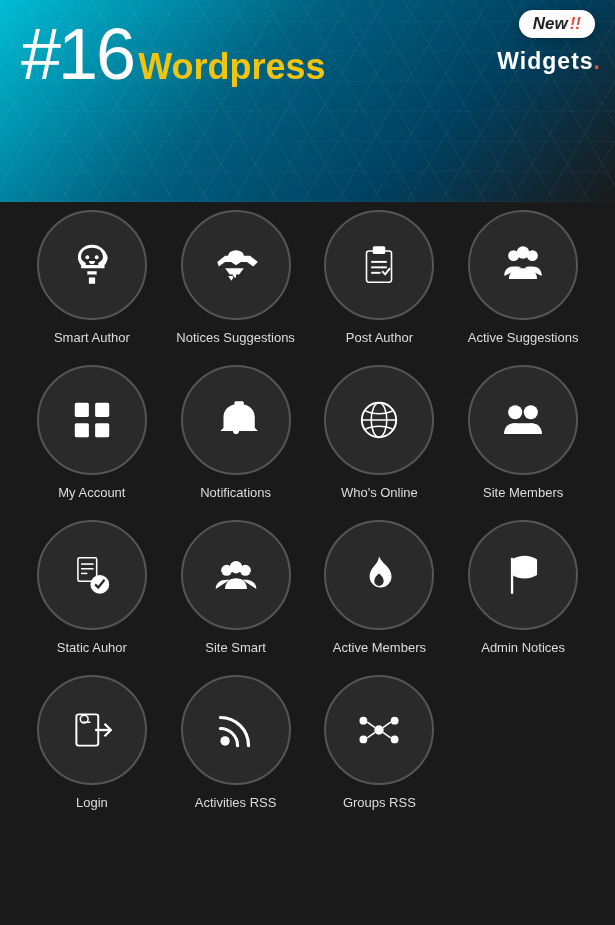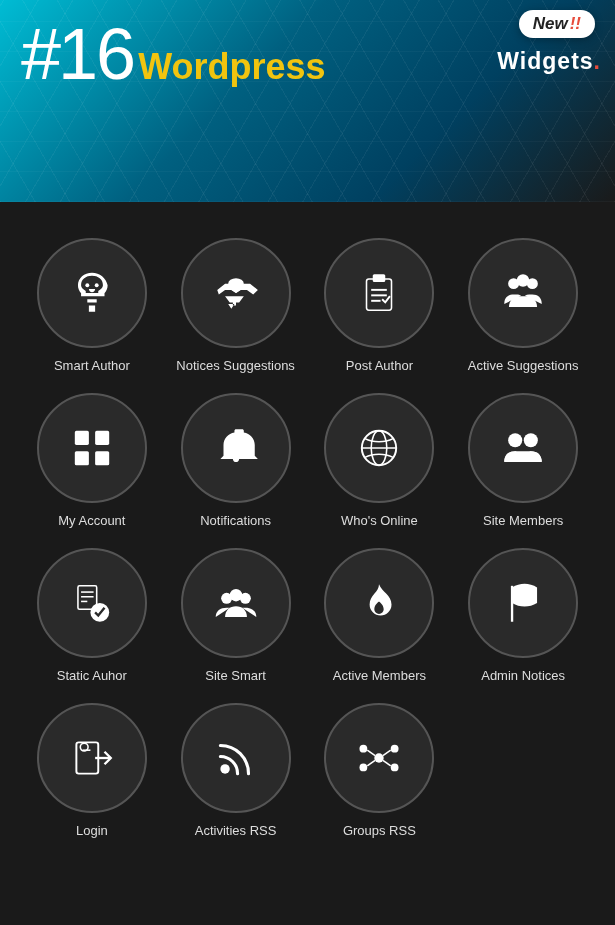--- a/index.html
+++ b/index.html
@@ -86,21 +86,21 @@
       margin-left: 4px;
     }
     .title-row {
       display: flex;
       align-items: baseline;
       margin-top: -5px;
     }
 
     
     .widgets-grid {
-      padding: 36px 25px;
+      padding: 8px 25px;
       display: grid;
       grid-template-columns: repeat(4, 1fr);
       gap: 18px 10px;
     }
     .widget-item {
       display: flex;
       flex-direction: column;
       align-items: center;
       gap: 10px;
       cursor: pointer;

